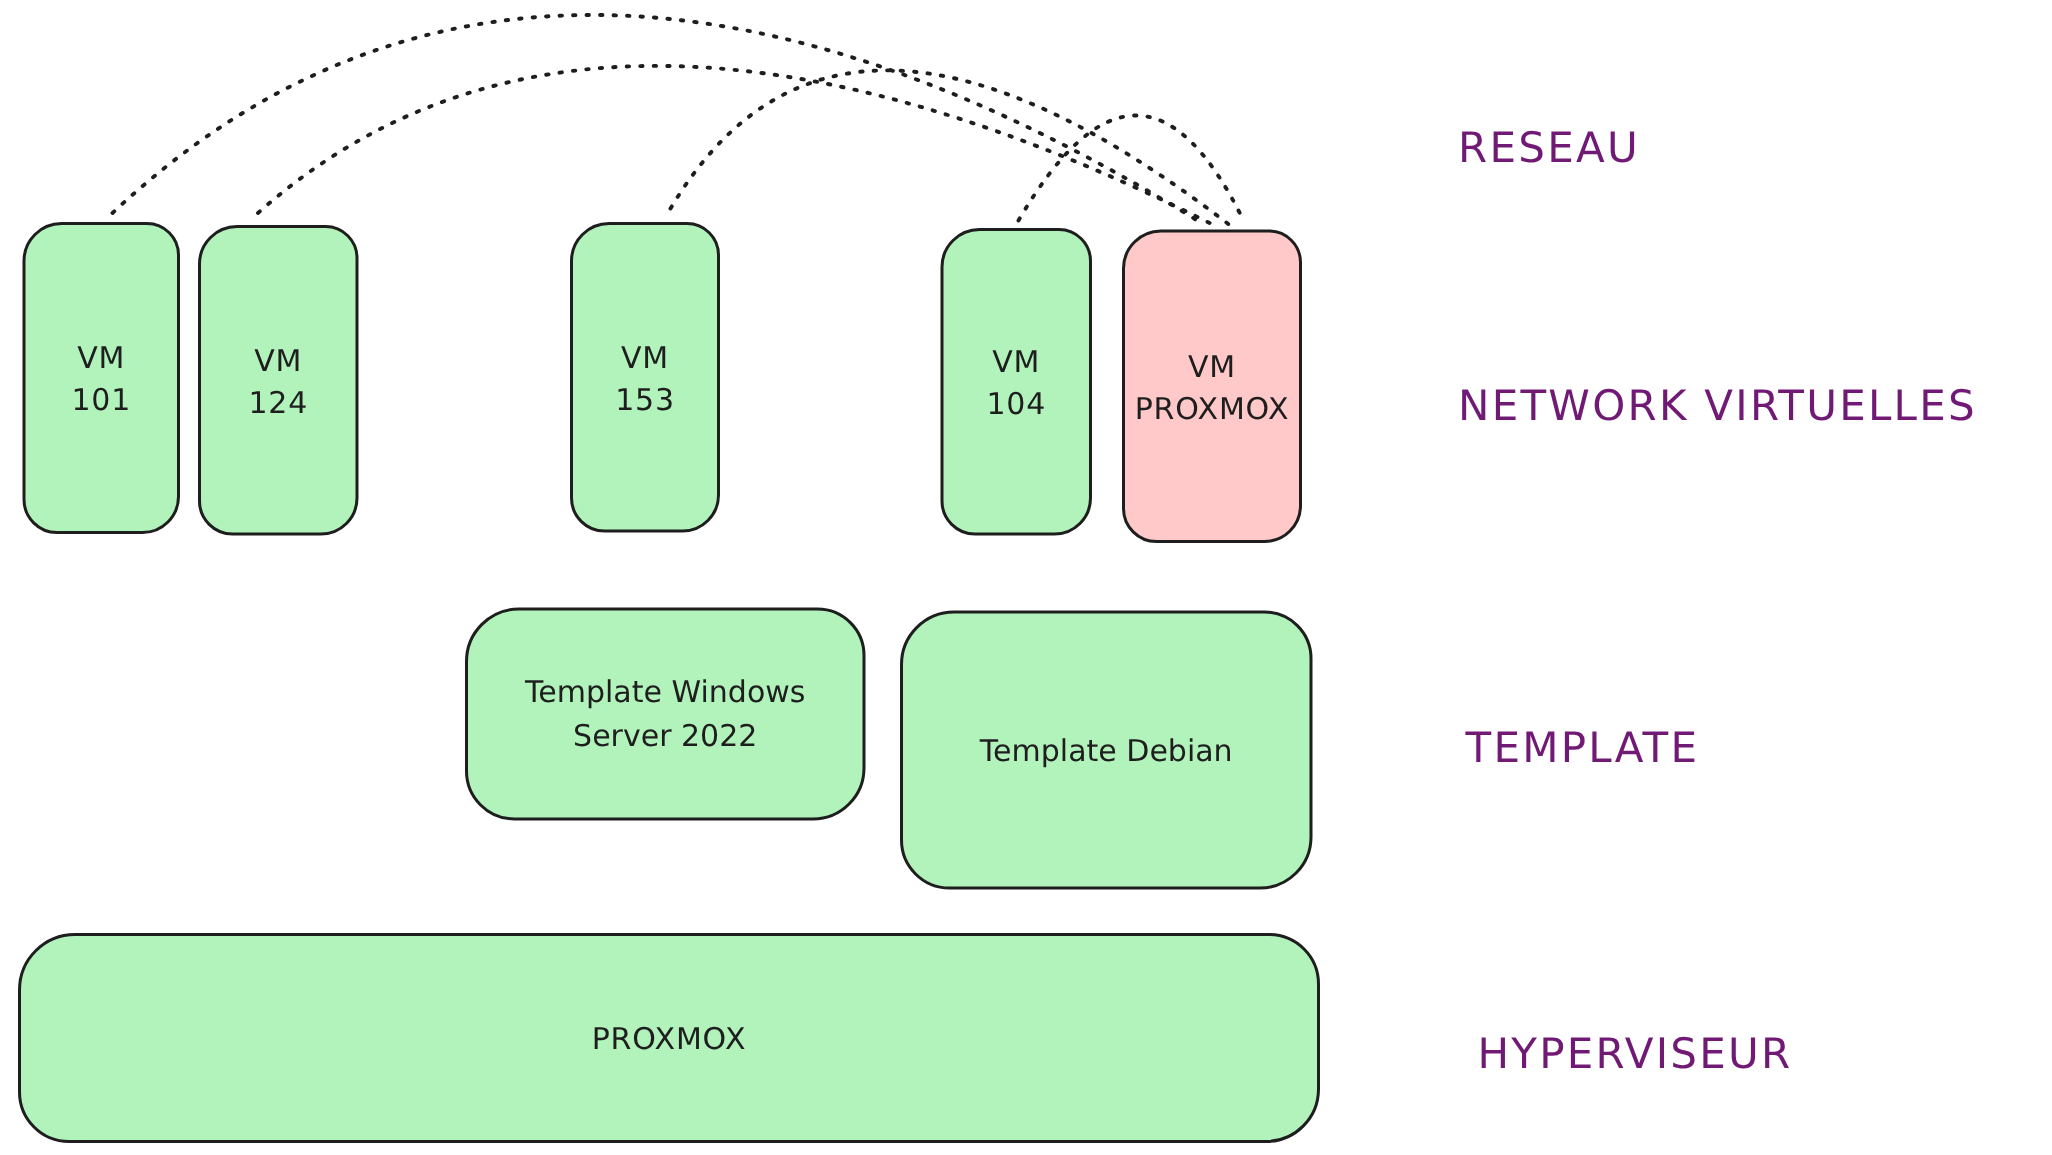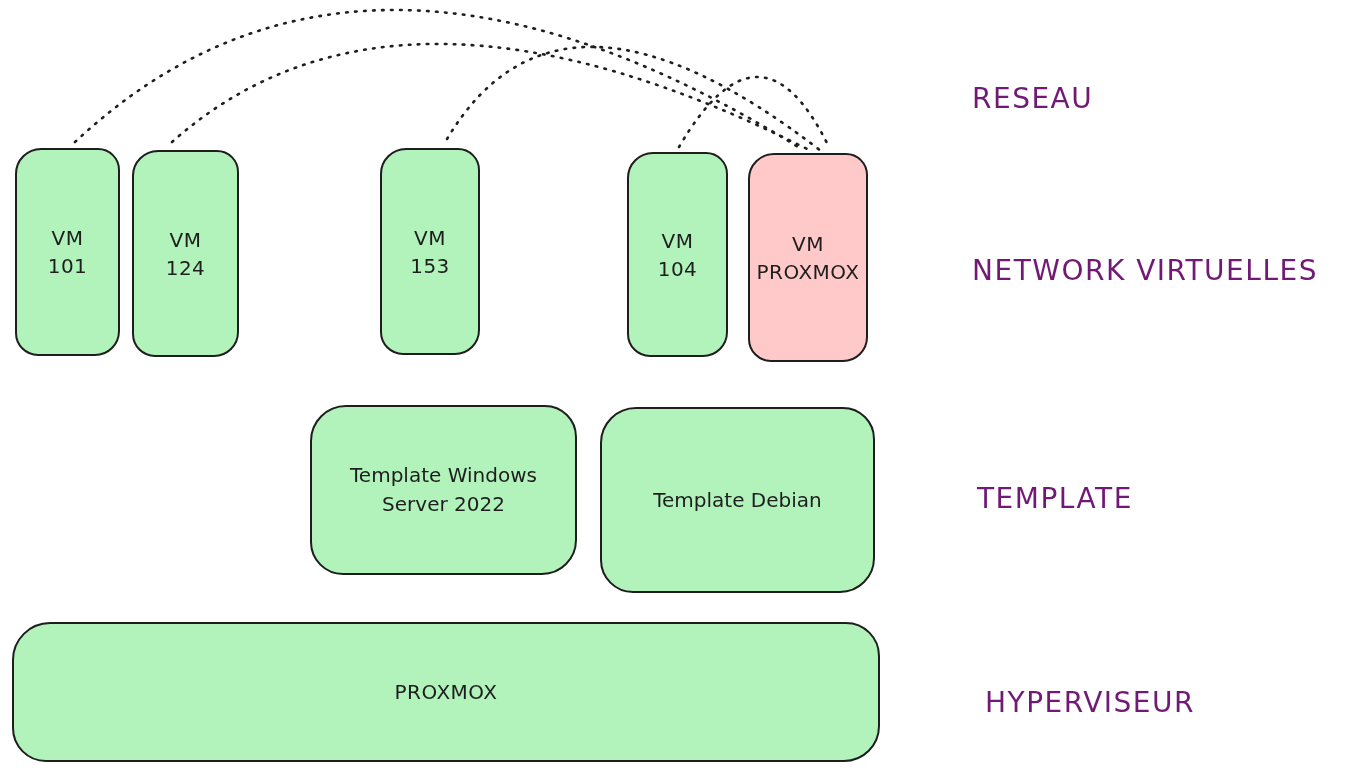--- a/index.html
+++ b/index.html
@@ -99,21 +99,21 @@
     <div>VM</div>
     <div>104</div>
   </div>
 
   <div class="box vm-box pink" style="left:748px; top:153px; width:120px; height:209px;">
     <div>VM</div>
     <div>PROXMOX</div>
   </div>
 
 
-  <div class="box template-box green" style="left:310px; top:405px; width:267px; height:170px;">
+  <div class="box template-box green" style="left:310px; top:405px; width:267px; height:142px;">
     <div>Template Windows Server 2022</div>
   </div>
 
   <div class="box template-box green" style="left:600px; top:407px; width:275px; height:186px;">
     <div>Template Debian</div>
   </div>
 
   <div class="box hypervisor-box green" style="left:12px; top:622px; width:868px; height:140px;">
     <div>PROXMOX</div>
   </div>

